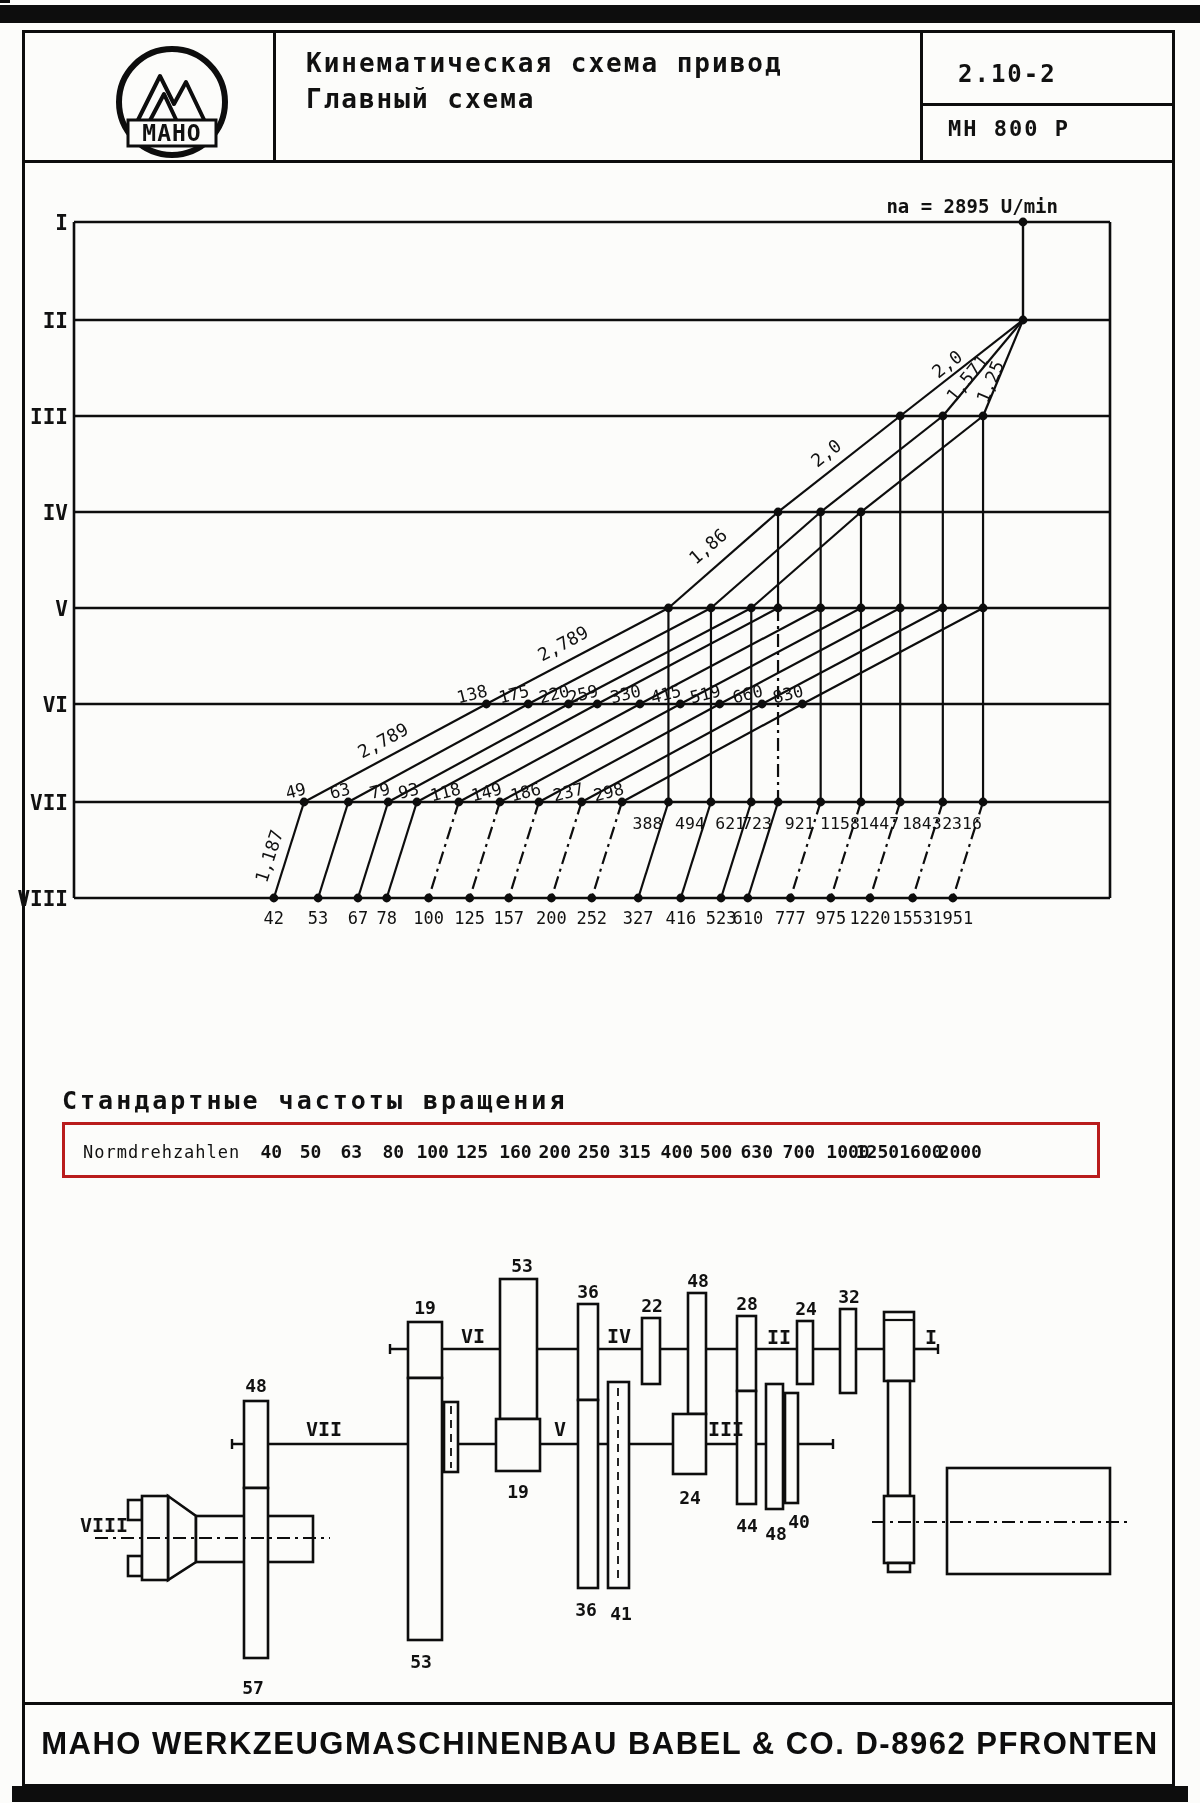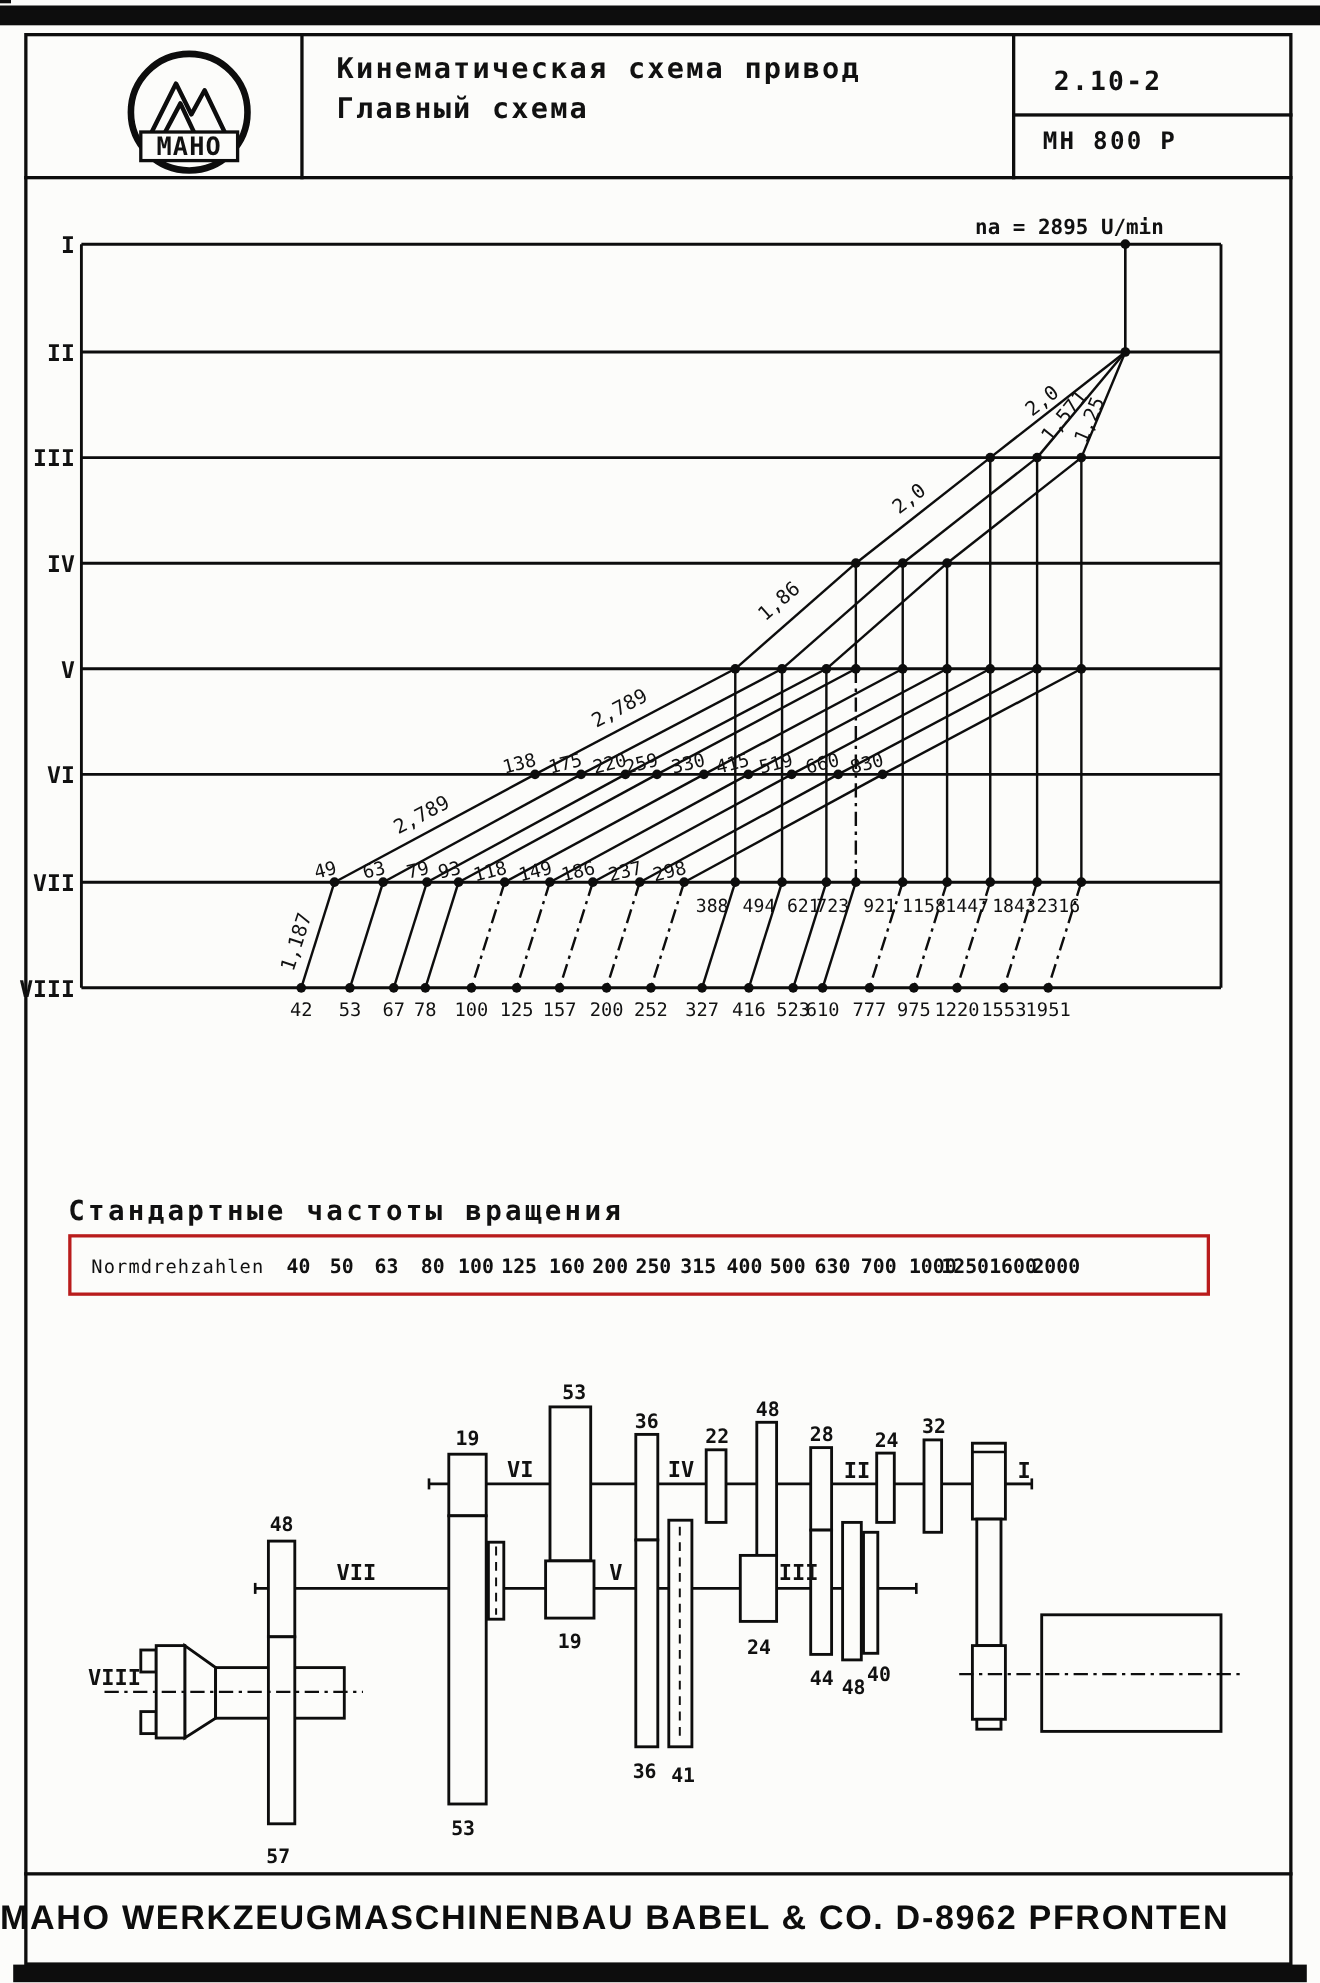--- a/index.html
+++ b/index.html
@@ -14,21 +14,21 @@
   #title1{left:306px;top:48px;font-size:26px;letter-spacing:2px;font-weight:bold;}
   #title2{left:306px;top:84px;font-size:26px;letter-spacing:2px;font-weight:bold;}
   #docnum{left:958px;top:60px;font-size:24px;letter-spacing:2px;font-weight:bold;}
   #machine{left:948px;top:116px;font-size:22px;letter-spacing:2px;font-weight:bold;}
   #std-heading{left:62px;top:1086px;font-size:25px;letter-spacing:3px;font-weight:bold;}
   #std-dash{left:44px;top:1098px;width:10px;height:3px;background:#0d0d0d;}
   #norm-box{position:absolute;left:62px;top:1122px;width:1038px;height:56px;
             border:3px solid #b91c1c;box-sizing:border-box;}
   #norm-label{position:absolute;left:18px;top:17px;font-size:17px;letter-spacing:1px;}
   .norm-val{position:absolute;top:16px;transform:translateX(-50%);font-size:18px;font-weight:bold;}
-  #footer-text{left:0;right:0;top:1726px;
+  #footer-text{left:0;right:0;top:1726px;text-align:center;
                font-family:"Liberation Sans", sans-serif;font-weight:bold;
                font-size:31px;letter-spacing:1.5px;color:#0d0d0d;width:1200px;}
   svg{position:absolute;left:0;top:0;}
   svg text{font-family:"DejaVu Sans Mono", monospace;fill:#111;}
 </style>
 </head>
 <body>
 <div id="page">
 
   <div class="bar" style="left:0;top:5px;width:1200px;height:18px;"></div>

